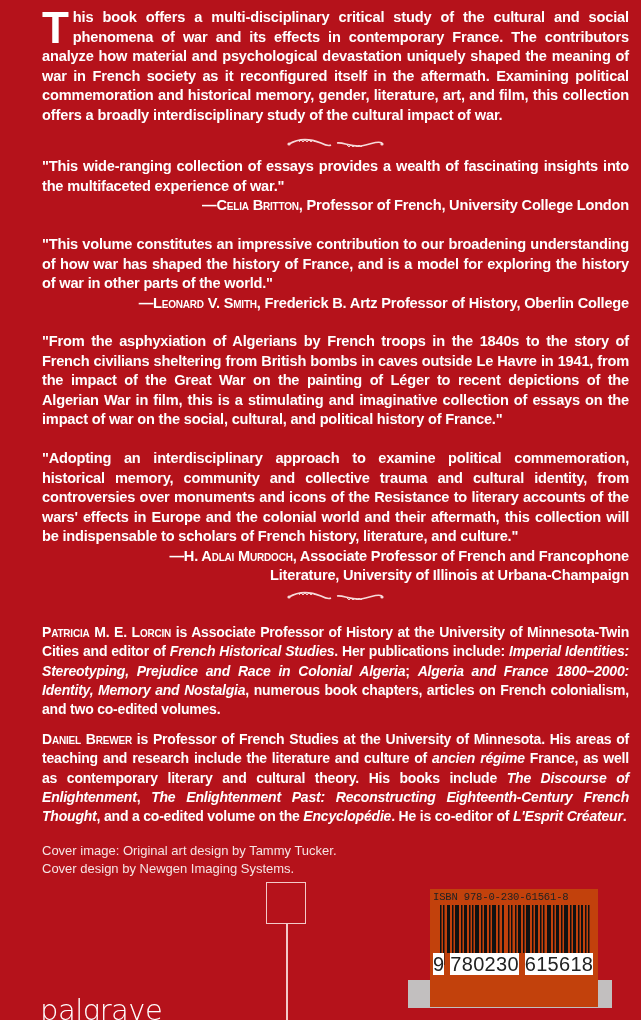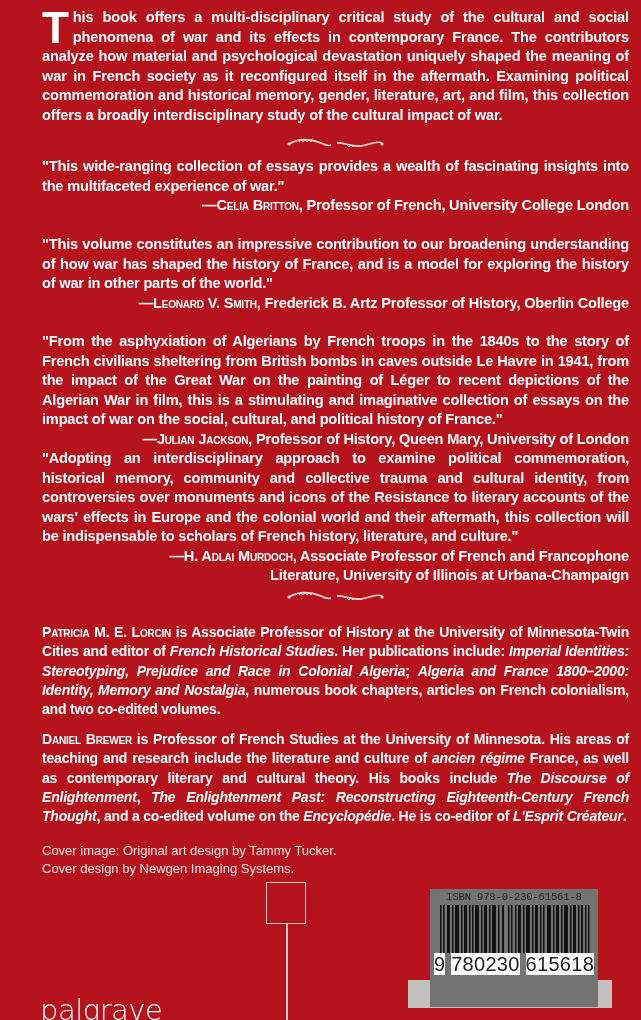--- a/index.html
+++ b/index.html
@@ -64,22 +64,21 @@
     background: #c2bfbf;
   }
   .url {
     position: absolute; left: 408px; top: 985px; width: 204px; text-align: center;
     font-family: "DejaVu Sans Mono", monospace; font-size: 10.5px; letter-spacing: 1.2px;
     color: #8a2a30;
     padding-left: 23px;
   }
   .barcode-box {
     position: absolute; left: 430px; top: 889px; width: 168px; height: 118px;
-    background: #737373;
-    text-align: center;
+    background: #c2410c;
   }
   .isbn-text {
     position: absolute; left: 3px; top: 2px; width: 162px;
     font-family: "Liberation Mono", monospace; font-size: 10.6px; color: #222;
     letter-spacing: -0.2px; white-space: nowrap;
   }
   .bars { position: absolute; left: 10px; top: 16px; width: 150px; height: 60px; }
   .digits {
     position: absolute; left: 3px; top: 64px; width: 162px;
     font-family: "Liberation Sans", sans-serif; font-size: 20px; color: #222;
@@ -110,21 +109,20 @@
     <p class="attr">—<span class="sc">Celia Britton</span><span>, Professor of French, University College London</span></p>
   </div>
 
   <div class="block q2">
     <p class="quote">"This volume constitutes an impressive contribution to our broadening understanding of how war has shaped the history of France, and is a model for exploring the history of war in other parts of the world."</p>
     <p class="attr">—<span class="sc">Leonard V. Smith</span><span>, Frederick B. Artz Professor of History, Oberlin College</span></p>
   </div>
 
   <div class="block q3">
     <p class="quote">"From the asphyxiation of Algerians by French troops in the 1840s to the story of French civilians sheltering from British bombs in caves outside Le Havre in 1941, from the impact of the Great War on the painting of Léger to recent depictions of the Algerian War in film, this is a stimulating and imaginative collection of essays on the impact of war on the social, cultural, and political history of France."</p>
-    <p class="attr">—<span class="sc">Julian Jackson</span><span>, Professor of History, Queen Mary, University of London</span></p>
   </div>
 
   <div class="block q4">
     <p class="quote">"Adopting an interdisciplinary approach to examine political commemoration, historical memory, community and collective trauma and cultural identity, from controversies over monuments and icons of the Resistance to literary accounts of the wars' effects in Europe and the colonial world and their aftermath, this collection will be indispensable to scholars of French history, literature, and culture."</p>
     <p class="attr">—<span class="sc">H. Adlai Murdoch</span><span>, Associate Professor of French and Francophone</span></p>
     <p class="attr">Literature, University of Illinois at Urbana-Champaign</p>
   </div>
 
   <svg class="ornament ornament2" viewBox="0 0 100 14">
     <path d="M4 7 C 14 1, 26 2, 36 6 C 40 8, 44 9, 46 8" stroke="#f6dada" stroke-width="1.6" fill="none"></path>

